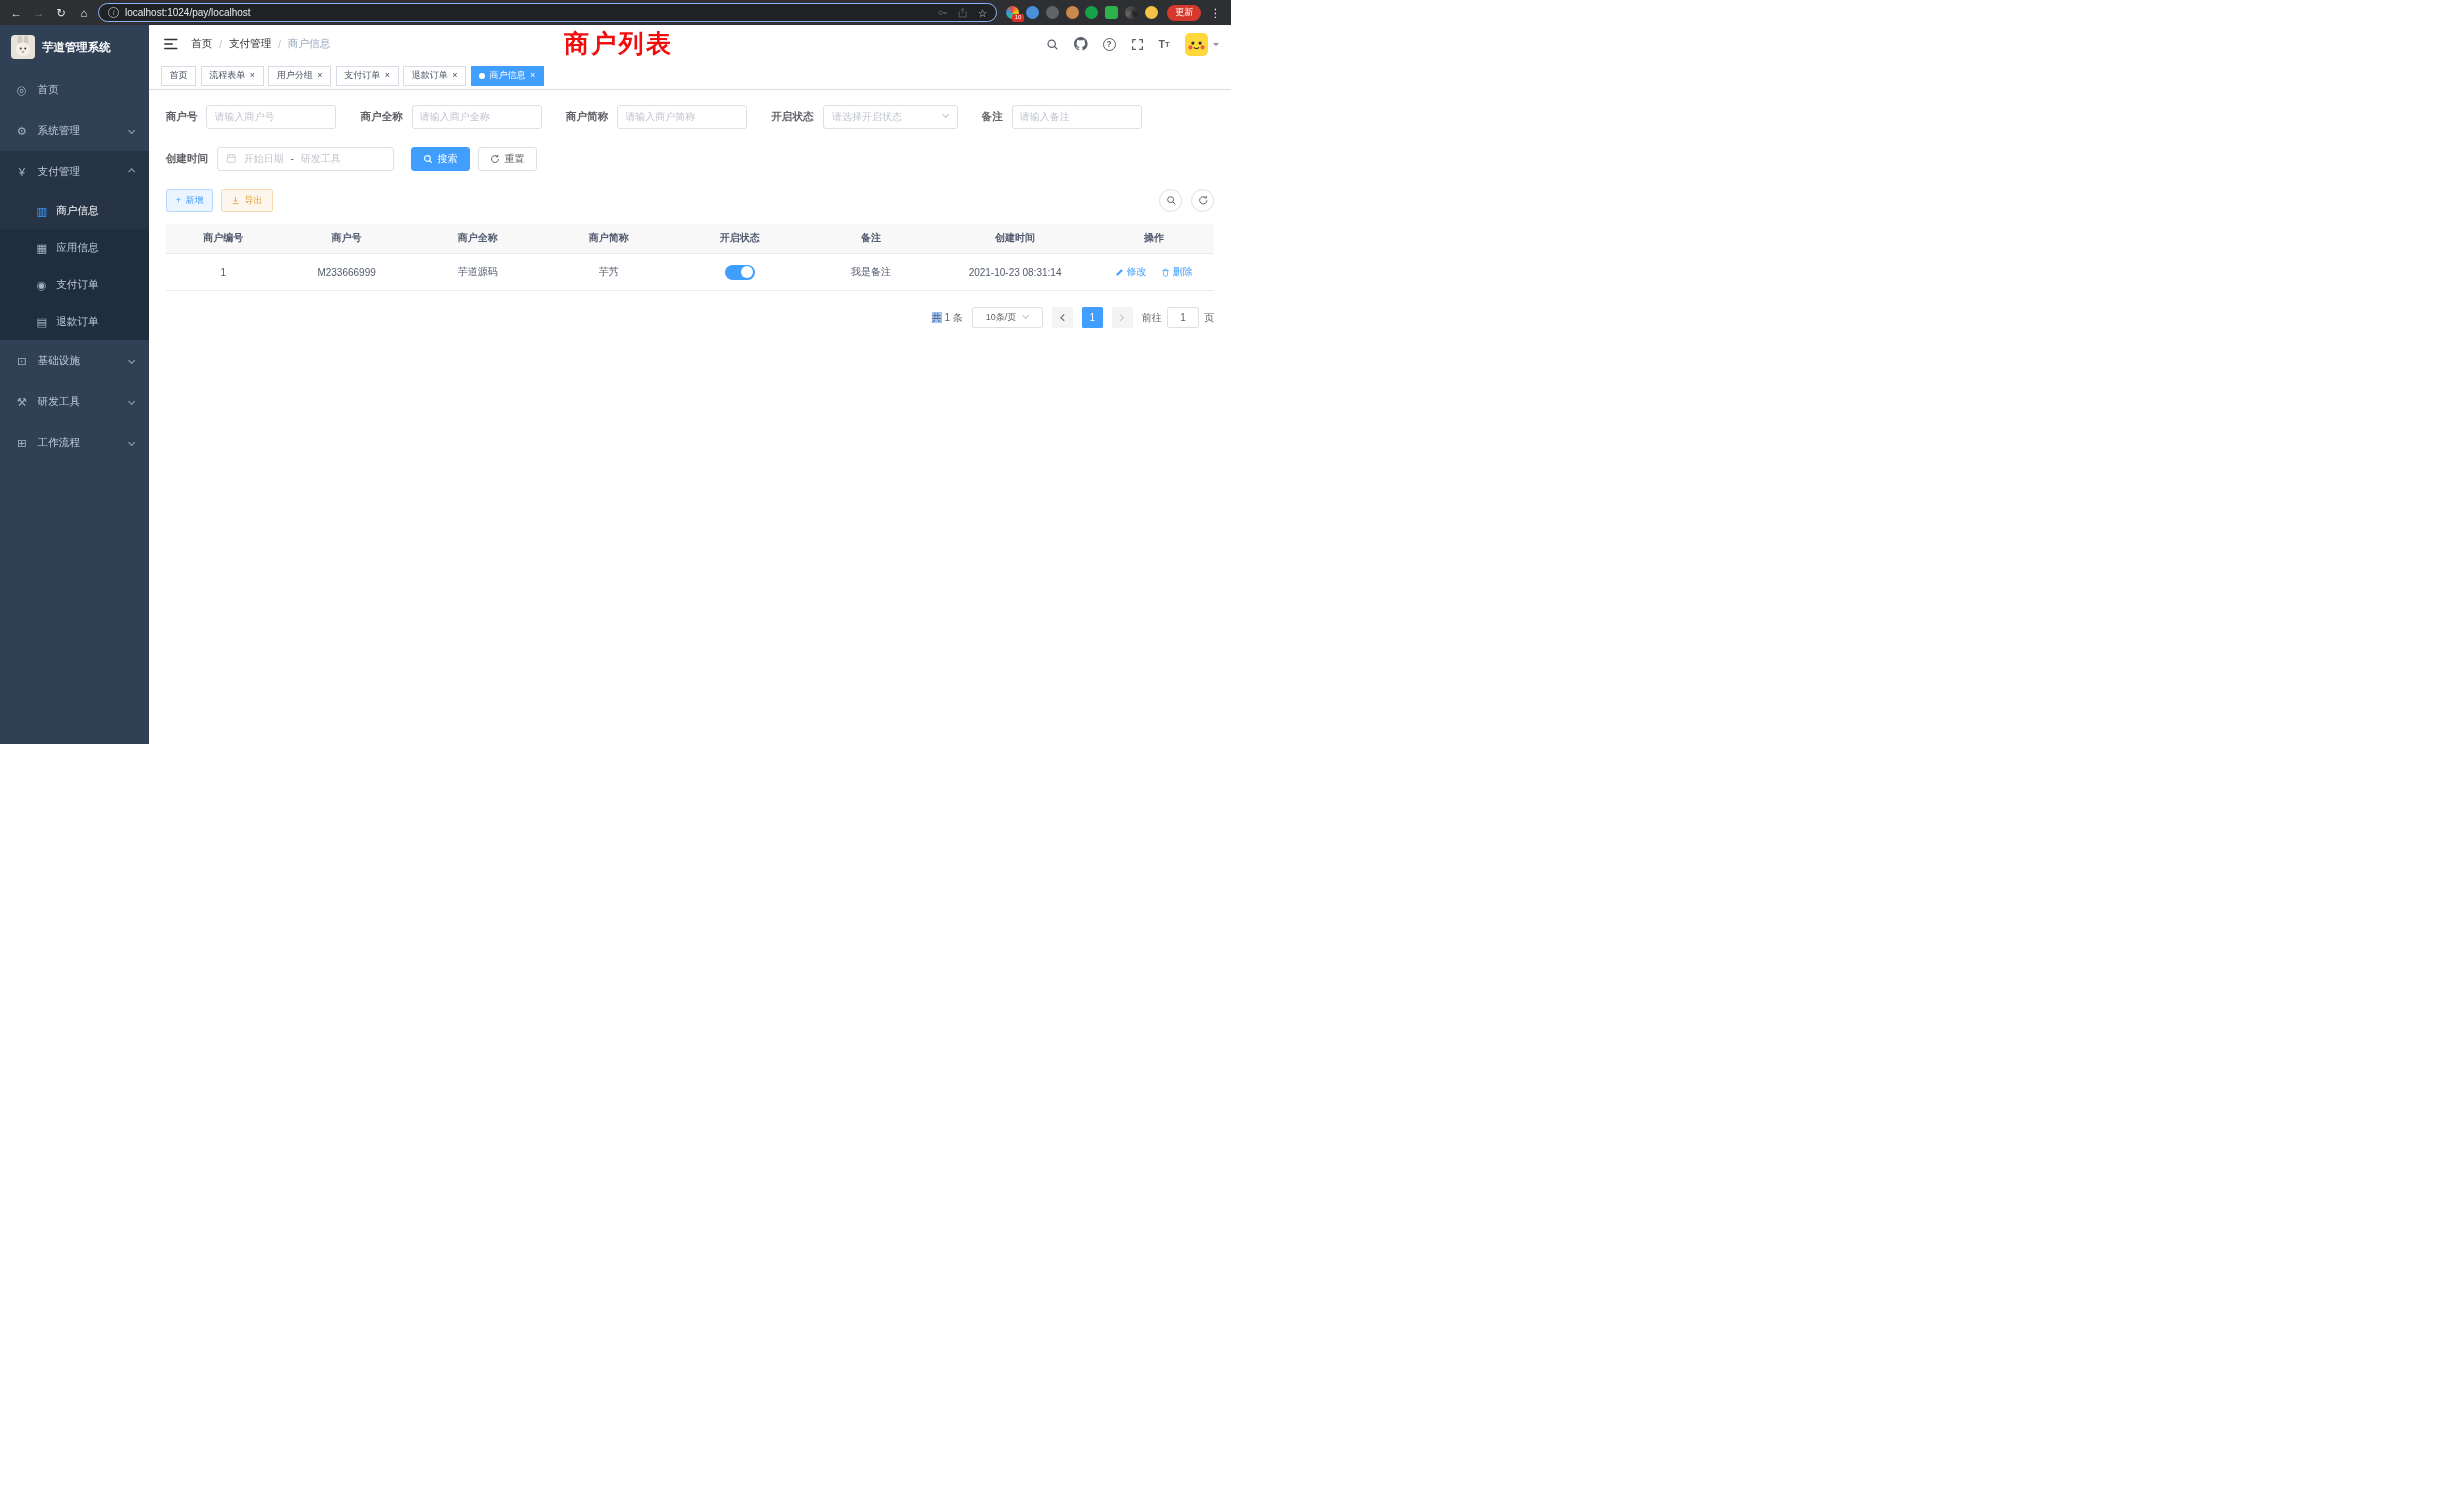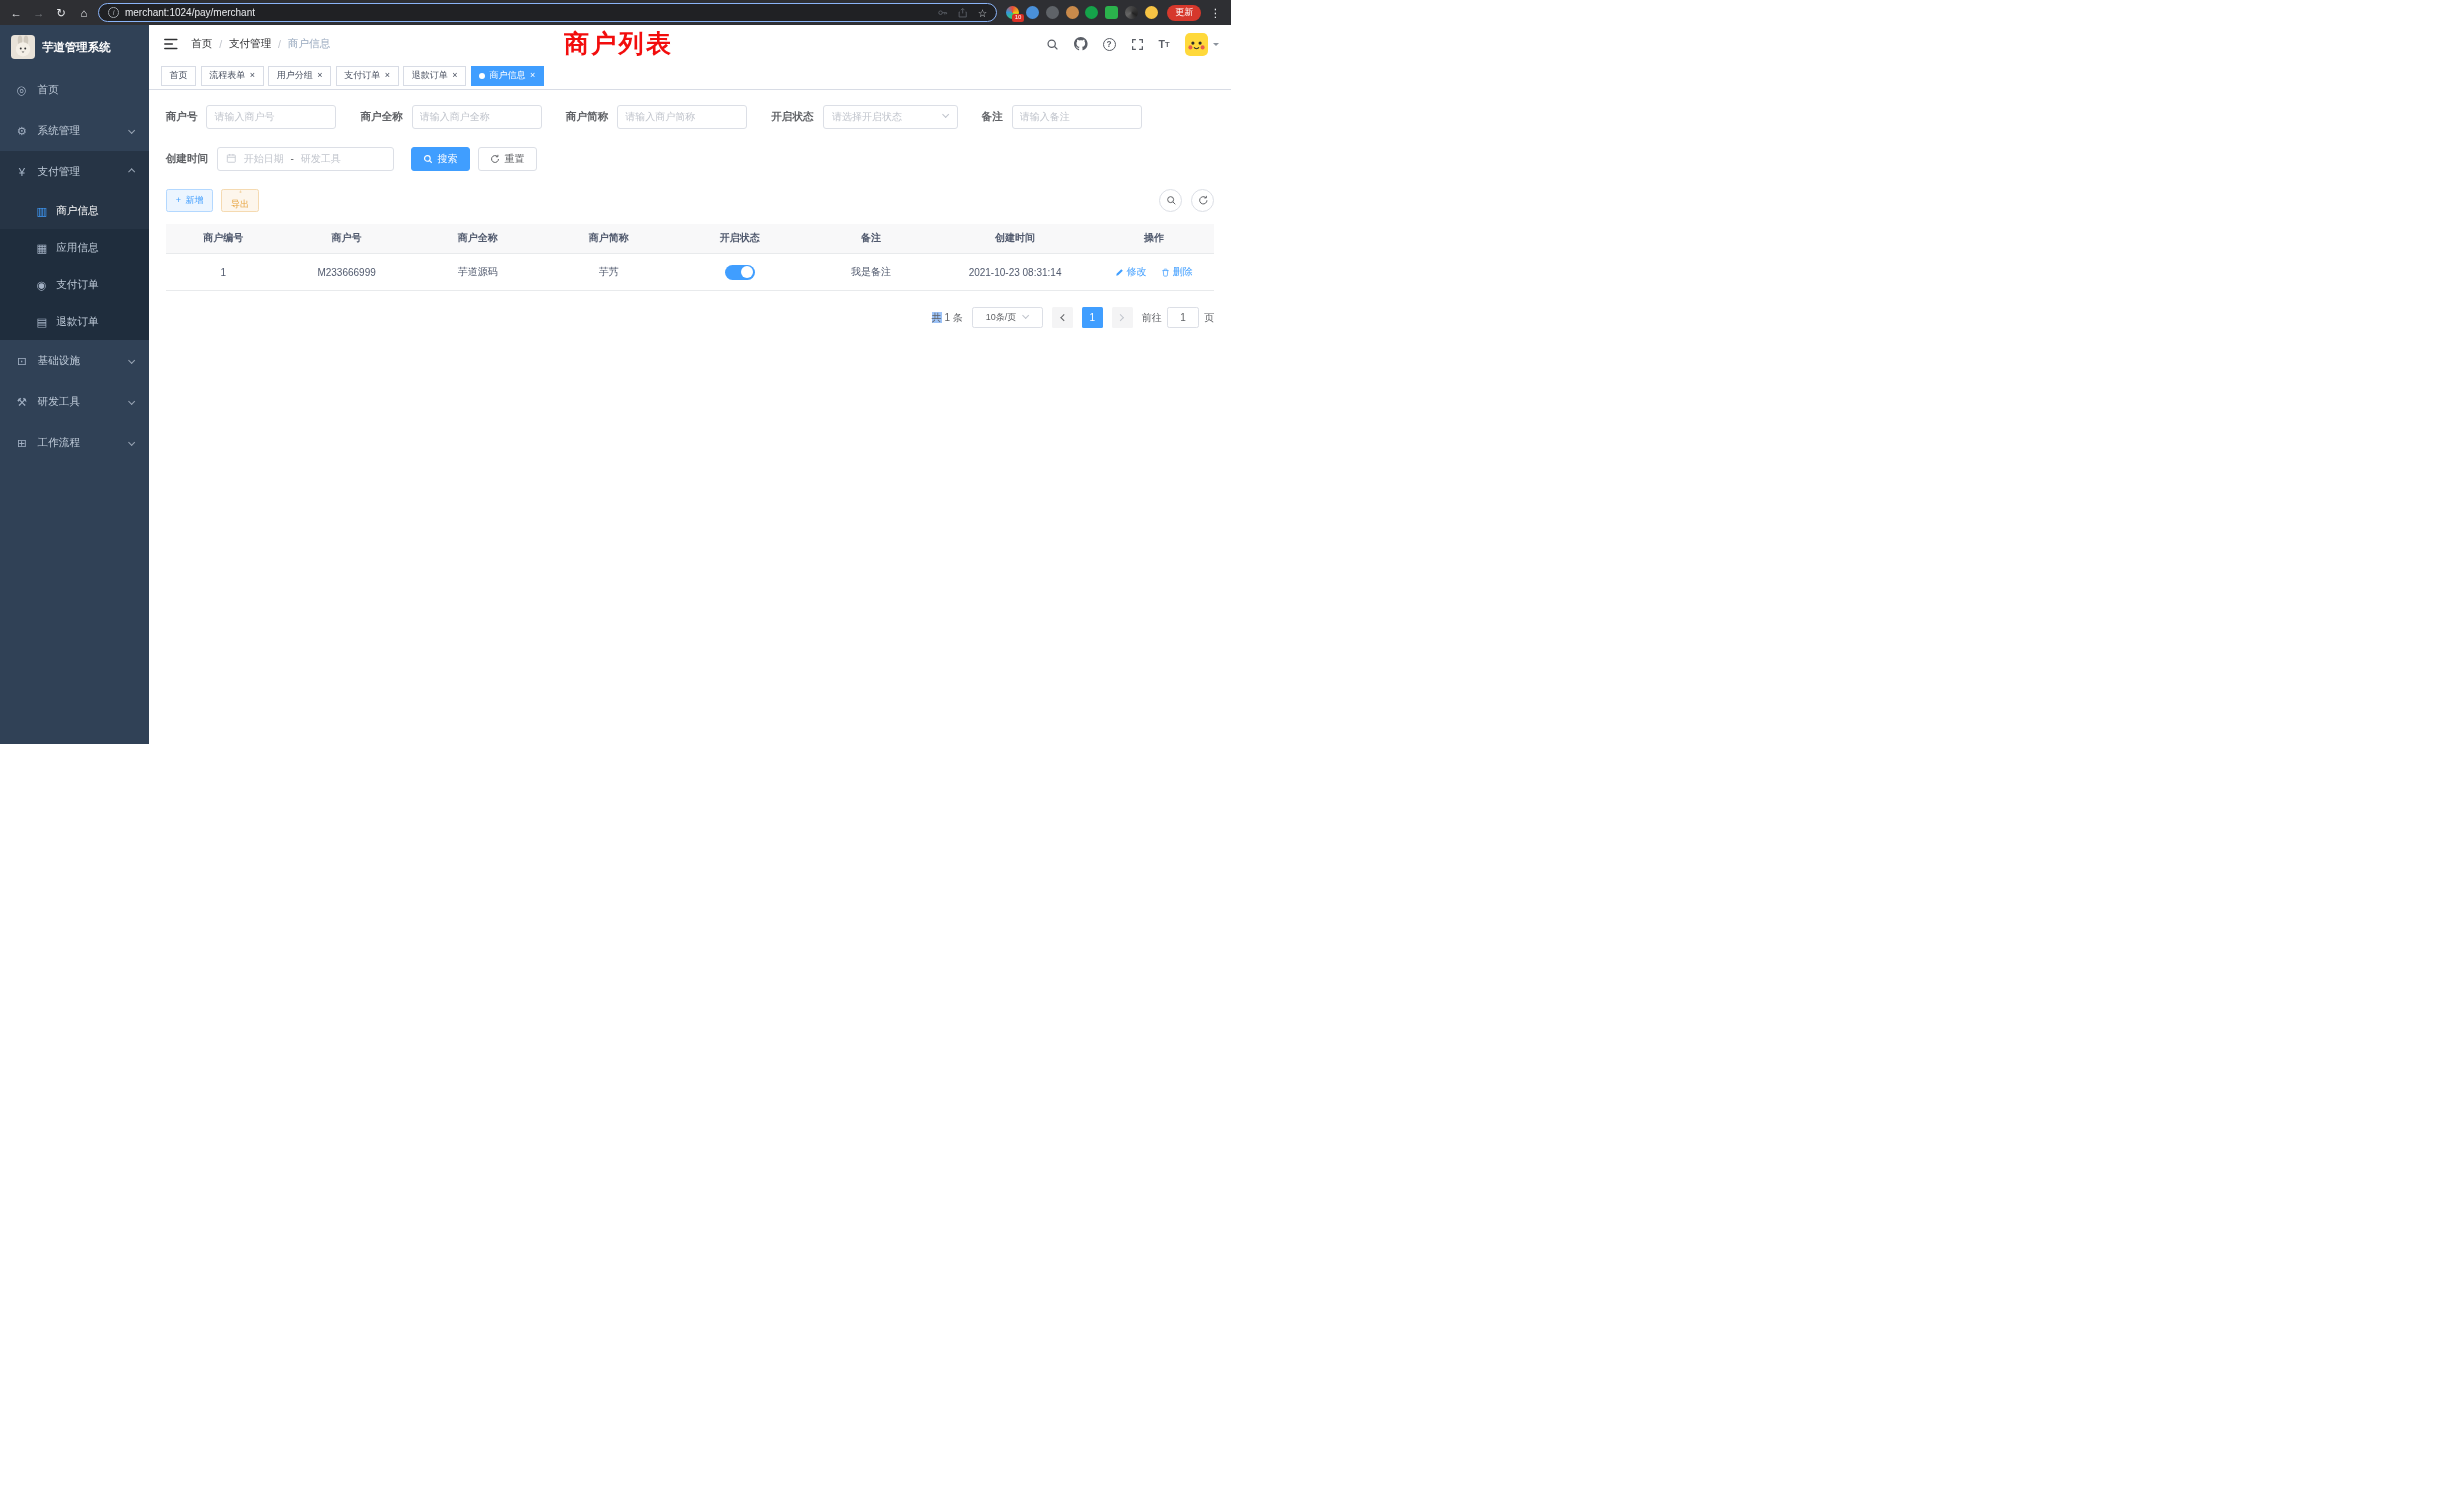--- a/index.html
+++ b/index.html
@@ -75,21 +75,21 @@
   .inp::placeholder { color:#c0c4cc; }
   .select { width:135px; height:24px; border:0.8px solid #dcdfe6; border-radius:3px; display:flex; align-items:center; justify-content:space-between; padding:0 8.3px; color:#c0c4cc; font-size:10px; background:#fff; cursor:pointer; }
   .sel-chev { width:5.3px; height:5.3px; border-right:0.9px solid #c0c4cc; border-bottom:0.9px solid #c0c4cc; transform:rotate(45deg); margin-top:-3px; flex-shrink:0; }
   .daterange { width:177px; height:24px; border:0.8px solid #dcdfe6; border-radius:3px; display:flex; align-items:center; padding:0 8.3px; gap:6.8px; font-size:10px; color:#c0c4cc; background:#fff; cursor:pointer; }
   .daterange .sep { color:#606266; }
 
   .btn { height:24px; border-radius:3px; font-size:10px; display:inline-flex; align-items:center; gap:4.5px; padding:0 11.4px; cursor:pointer; border:0.8px solid #dcdfe6; background:#fff; color:#606266; font-family:inherit; }
   .btn.primary { background:#409eff; border-color:#409eff; color:#fff; }
   .btn.sm { height:23px; font-size:9px; padding:0 9px; border-radius:2.3px; }
   .btn.plain-primary { background:#ecf5ff; border-color:#b3d8ff; color:#409eff; }
-  .btn.plain-warning { background:#fdf6ec; border-color:#f5dab1; color:#e6a23c;flex-direction:column; }
+  .btn.plain-warning { background:#fdf6ec; border-color:#f5dab1; color:#e6a23c; }
   .ml10 { margin-left:7.6px; }
 
   .toolbar { display:flex; align-items:center; gap:7.6px; margin-bottom:12px; }
   .tool-right { margin-left:auto; display:flex; align-items:center; gap:9px; }
   .circle-btn { width:23px; height:23px; border-radius:50%; border:0.8px solid #dcdfe6; background:#fff; color:#606266; display:flex; align-items:center; justify-content:center; cursor:pointer; }
 
   table.grid { width:100%; border-collapse:collapse; table-layout:fixed; }
   .grid th { background:#f8f8f9; color:#515a6e; font-size:10px; font-weight:700; height:30px; text-align:center; border-bottom:0.8px solid #e8eaec; }
   .grid td { height:37px; text-align:center; font-size:10px; color:#515a6e; border-bottom:0.8px solid #e8eaec; background:#fff; }
   .switch { width:30px; height:15px; border-radius:7.6px; background:#409eff; position:relative; display:inline-block; vertical-align:middle; cursor:pointer; }
@@ -111,21 +111,21 @@
 </head>
 <body>
 
 <div class="browser">
   <span class="bicon">←</span>
   <span class="bicon dim">→</span>
   <span class="bicon">↻</span>
   <span class="bicon">⌂</span>
   <div class="addressbar">
     <span class="info-icon">i</span>
-    <span class="url">merchant:1024/pay/merchant</span>
+    <span class="url">localhost:1024/pay/localhost</span>
     <span class="abar-icons">
       <span class="tr-icon">
         <svg width="11.4" height="11.4" viewBox="0 0 16 16" fill="none" stroke="currentColor" stroke-width="1.3">
             <circle cx="5" cy="8" r="2.5"></circle>
             <path d="M7.5 8h6"></path>
             <path d="M11 8v2.5"></path>
             <path d="M13.5 8v2"></path>
           </svg>
       </span>
       <span class="tr-icon">

